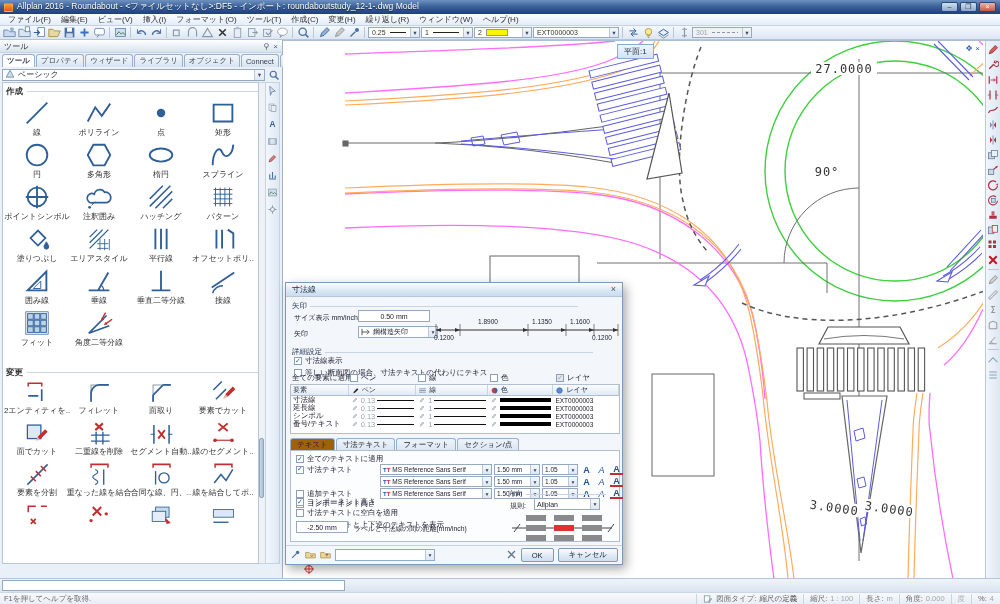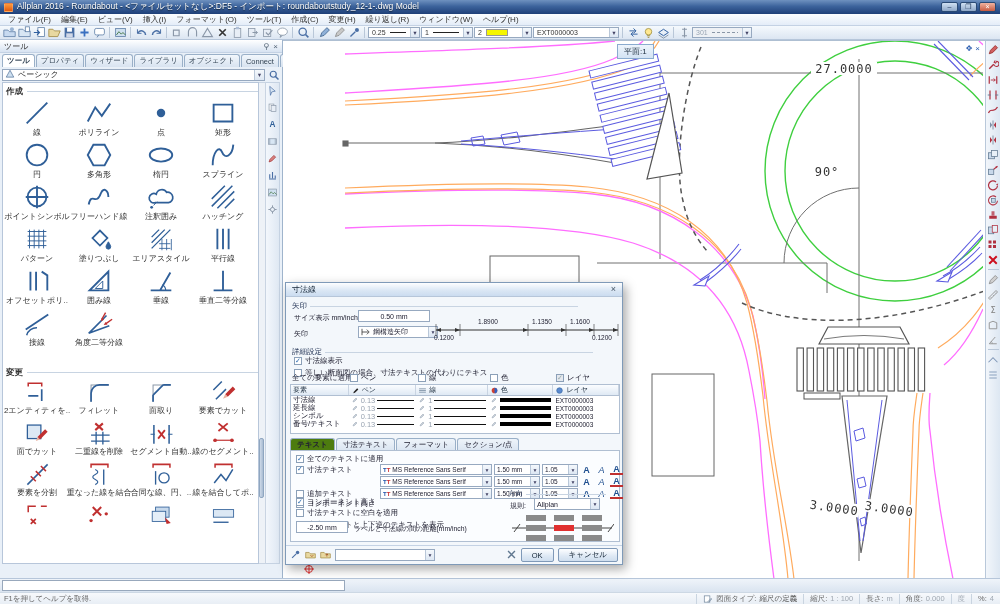--- a/index.html
+++ b/index.html
@@ -81,21 +81,21 @@
   .trow.head{height:11px;background:linear-gradient(#fbfdff,#dfe9f4);border-bottom:1px solid #b0bfd2;font-size:7px;color:#234}
   .tc{height:100%;display:flex;align-items:center;padding:0 2px;gap:2px;overflow:hidden}
   .tc1{width:58px}.tc2{width:68px}.tc3{width:72px}.tc4{width:66px}.tc5{width:66px}
   .trow.head .tc{border-right:1px solid #c9d4e2}
   .cellline{flex:1;height:1px;background:#111}
   .colorbar{flex:1;height:4px;background:#000}
   .graytxt{color:#99a4b2}
   
   .dtabs{position:absolute;left:4px;top:155px;display:flex;gap:1px}
   .dtab{border:1px solid #9ab0c8;border-bottom:none;border-radius:3px 3px 0 0;padding:1px 6px 2px;background:linear-gradient(#eef4fa,#d8e3f0);font-size:7.5px}
-  .dtab.active{background:#4d7c0f;font-weight:bold}
+  .dtab.active{background:#a16207;font-weight:normal}
   .dtab-panel{position:absolute;left:4px;top:167px;width:330px;height:92px;background:#fbfdff;border:1px solid #b0bfd2}
   .stylebtn{width:13px;height:12px;display:flex;align-items:center;justify-content:center;font-size:9px;color:#1d4e8f;font-weight:bold}
   .stylebtn.i{font-style:italic;font-weight:normal}
   .stylebtn.u{color:#1d4e8f;border-bottom:2px solid #c03030;height:11px;font-weight:bold}
   .dlg-footer{position:absolute;left:0;bottom:0;width:100%;height:19px;border-top:1px solid #c4d2e4;display:flex;align-items:center;padding:0 4px;gap:4px}
   .btn{height:14px;padding:0 10px;background:linear-gradient(#fdfeff,#dde8f4 60%,#cfdeee);border:1px solid #7f99b8;border-radius:2px;font-size:7.5px;display:flex;align-items:center;color:#123}
   .ttico{font-size:6px;color:#2255aa;font-weight:bold}
   .ttico::after{content:"T";color:#cc3333}
   .ttico::before{content:"T"}
   
@@ -479,28 +479,20 @@
               <svg viewBox="0 0 32 32" width="100%" height="100%">
                 <circle cx="16" cy="16" r="10" stroke="#2f5f98" stroke-width="2" fill="none"></circle>
                 <path d="M16 4v24M4 16h24" stroke="#2f5f98" stroke-width="2" fill="none"></path>
               </svg>
             </span>
             <span class="tlabel">ポイントシンボル</span>
           </div>
           <div class="tool">
             <span class="ticon">
               <svg viewBox="0 0 32 32" width="100%" height="100%">
-                <path d="M5 24C8 10 13 26 18 12C21 5 26 9 26 16" stroke="#2f5f98" stroke-width="2" fill="none"></path>
-              </svg>
-            </span>
-            <span class="tlabel">フリーハンド線</span>
-          </div>
-          <div class="tool">
-            <span class="ticon">
-              <svg viewBox="0 0 32 32" width="100%" height="100%">
                 <path d="M10 22a5 5 0 1 1 1-9a6 6 0 0 1 11-2a5 5 0 1 1 2 11z" stroke="#2f5f98" stroke-width="1.8" fill="none"></path>
                 <circle cx="6" cy="27" r="1.5" fill="#2f5f98"></circle>
                 <path d="M8 25l4-4" stroke="#2f5f98" stroke-width="1" fill="none"></path>
               </svg>
             </span>
             <span class="tlabel">注釈囲み</span>
           </div>
           <div class="tool">
             <span class="ticon">
               <svg viewBox="0 0 32 32" width="100%" height="100%">
@@ -578,20 +570,39 @@
             <span class="tlabel">垂直二等分線</span>
           </div>
           <div class="tool">
             <span class="ticon">
               <svg viewBox="0 0 32 32" width="100%" height="100%">
                 <path d="M4 23L28 7" stroke="#2f5f98" stroke-width="2" fill="none"></path>
                 <path d="M5 29a11 11 0 0 1 11-8" stroke="#2f5f98" stroke-width="1.6" fill="none"></path>
               </svg>
             </span>
             <span class="tlabel">接線</span>
+          </div>
+          <div class="tool">
+            <span class="ticon">
+              <svg viewBox="0 0 32 32" width="100%" height="100%">
+                <g fill="#bcd2e8" stroke="#2f5f98">
+                  <rect x="6" y="6" width="6" height="6"></rect>
+                  <rect x="13" y="6" width="6" height="6"></rect>
+                  <rect x="20" y="6" width="6" height="6"></rect>
+                  <rect x="6" y="13" width="6" height="6"></rect>
+                  <rect x="13" y="13" width="6" height="6"></rect>
+                  <rect x="20" y="13" width="6" height="6"></rect>
+                  <rect x="6" y="20" width="6" height="6"></rect>
+                  <rect x="13" y="20" width="6" height="6"></rect>
+                  <rect x="20" y="20" width="6" height="6"></rect>
+                </g>
+                <path d="M4 4h24v24H4z" stroke="#2f5f98" stroke-width="0.8" fill="none"></path>
+              </svg>
+            </span>
+            <span class="tlabel">フィット</span>
           </div>
           <div class="tool">
             <span class="ticon">
               <svg viewBox="0 0 32 32" width="100%" height="100%">
                 <path d="M5 27L24 8M5 27l22-8" stroke="#2f5f98" stroke-width="1.8" fill="none"></path>
                 <path d="M23 5l-4 7" stroke="#c03030" stroke-width="1.5" fill="none"></path>
                 <path d="M18 14l1-3.5 2.5 2z" fill="#c03030"></path>
                 <path d="M30 12l-7 5" stroke="#c03030" stroke-width="1.5" fill="none"></path>
                 <path d="M21 18l2-3 2 2.5z" fill="#c03030"></path>
               </svg>

